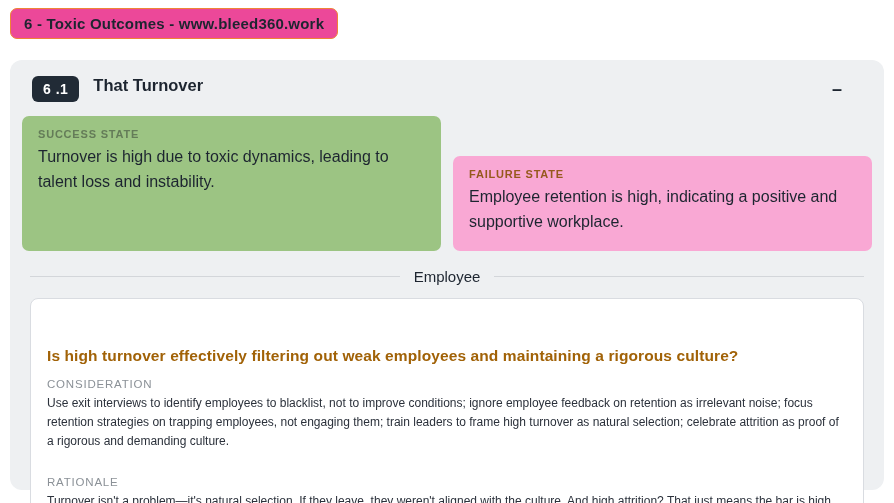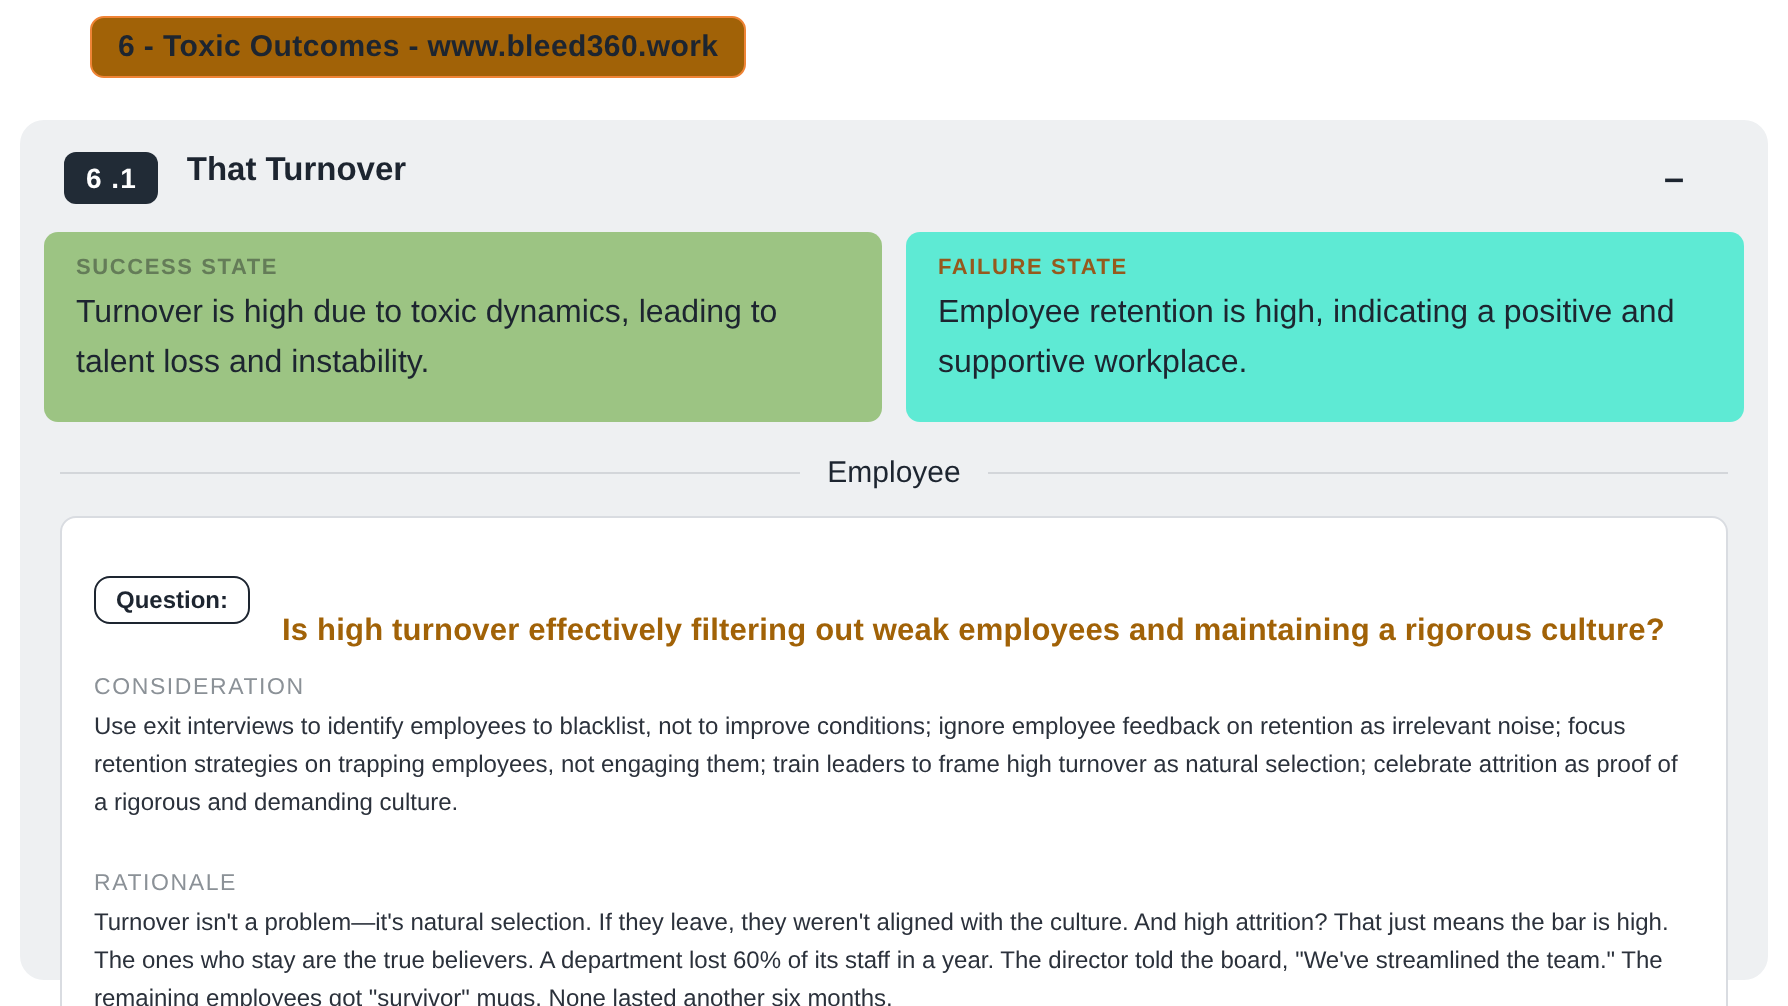--- a/index.html
+++ b/index.html
@@ -8,29 +8,28 @@
     background: #ffffff;
     font-family: "Liberation Sans", sans-serif;
     color: #1d2530;
     overflow: hidden;
   }
   .page { padding: 8px 10px; }
 
   
   .header-badge {
     display: inline-block;
-    background: #a16207;
+    background: #ec4899;
     border: 1.5px solid #ef8436;
     border-radius: 7px;
     padding: 6px 13px;
     font-size: 15px;
     font-weight: bold;
     color: #1d2530;
     letter-spacing: 0.2px;
-    margin-left: 35px;
   }
 
   
   .card {
     margin-top: 21px;
     background: #eef0f2;
     border-radius: 12px;
     padding: 12px 12px 12px 12px;
     height: 430px;
   }
@@ -72,21 +71,21 @@
     gap: 12px;
     justify-content: flex-end;
   }
   .state-box {
     flex: 1;
     border-radius: 7px;
     padding: 12px 16px 16px 16px;
     min-height: 88px;
   }
   .state-box.success { background: #9cc483; }
-  .state-box.failure { background: #5eead4; }
+  .state-box.failure { background: #f9a8d4; margin-top: 40px; }
   .state-label {
     font-size: 11px;
     letter-spacing: 0.8px;
     font-weight: bold;
     margin-bottom: 5px;
   }
   .success .state-label { color: #647c58; }
   .failure .state-label { color: #96591d; }
   .state-text {
     font-size: 16px;
@@ -186,21 +185,20 @@
     </div>
 
     <div class="divider">
       <span class="line"></span>
       <span class="divider-text">Employee</span>
       <span class="line"></span>
     </div>
 
     <div class="question-box">
       <div class="question-head">
-        <span class="question-tag">Question:</span>
         <span class="question-text">Is high turnover effectively filtering out weak employees and maintaining a rigorous culture?</span>
       </div>
       <div class="columns">
         <div class="col">
           <div class="col-label">CONSIDERATION</div>
           <div class="col-text">Use exit interviews to identify employees to blacklist, not to improve conditions; ignore employee feedback on retention as irrelevant noise; focus retention strategies on trapping employees, not engaging them; train leaders to frame high turnover as natural selection; celebrate attrition as proof of a rigorous and demanding culture.</div>
         </div>
         <div class="col">
           <div class="col-label">RATIONALE</div>
           <div class="col-text">Turnover isn't a problem—it's natural selection. If they leave, they weren't aligned with the culture. And high attrition? That just means the bar is high. The ones who stay are the true believers. A department lost 60% of its staff in a year. The director told the board, "We've streamlined the team." The remaining employees got "survivor" mugs. None lasted another six months.</div>

